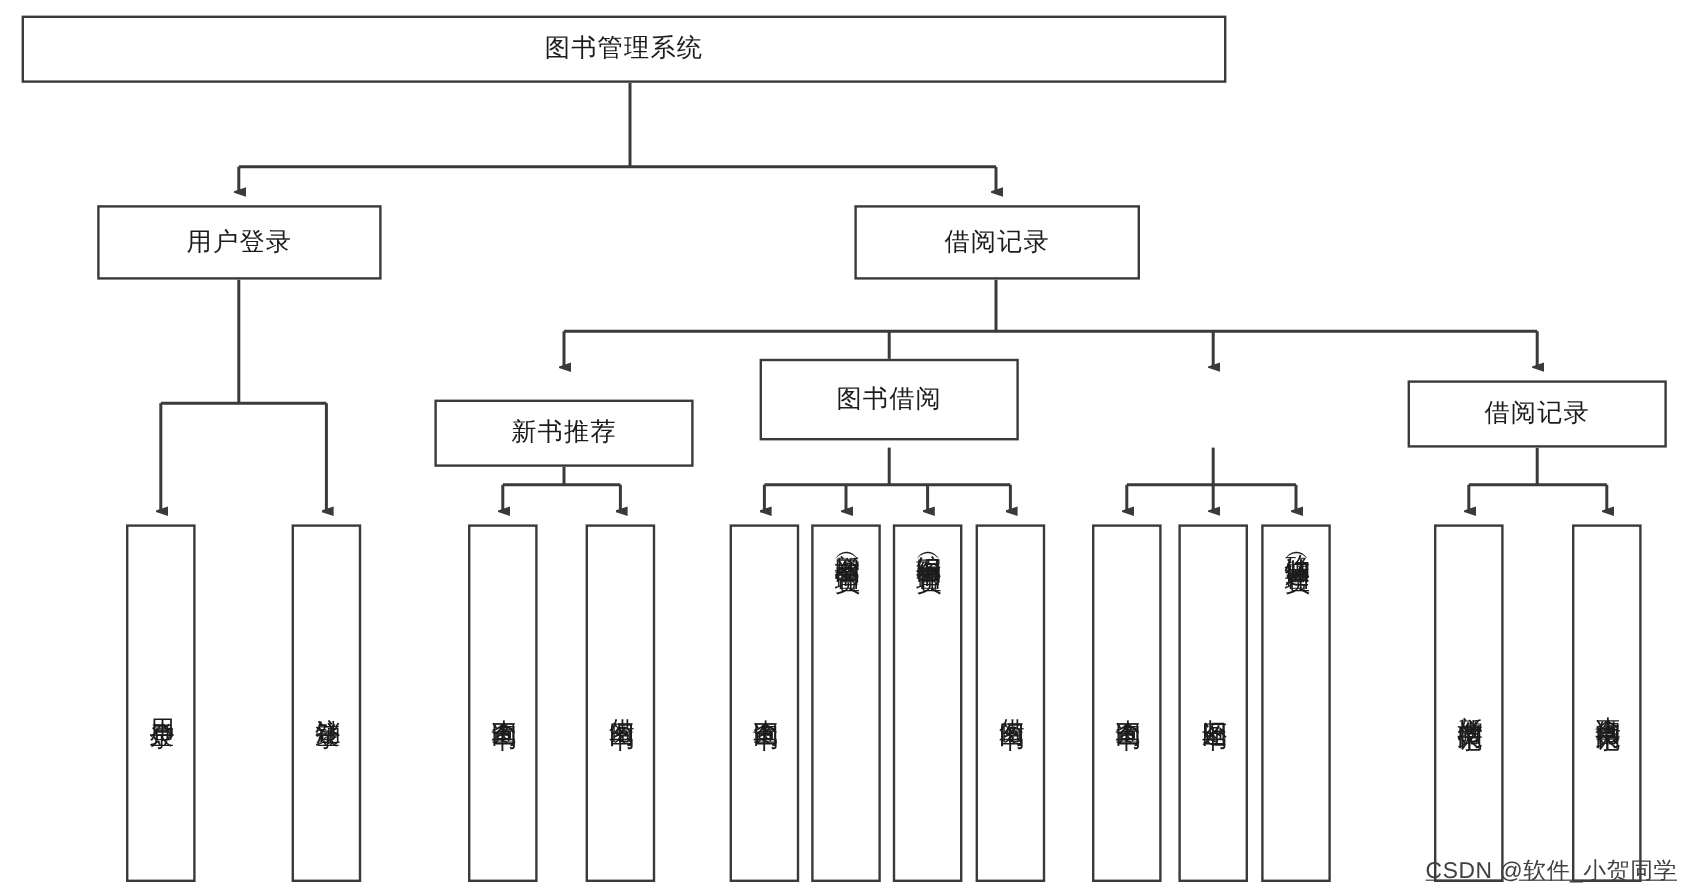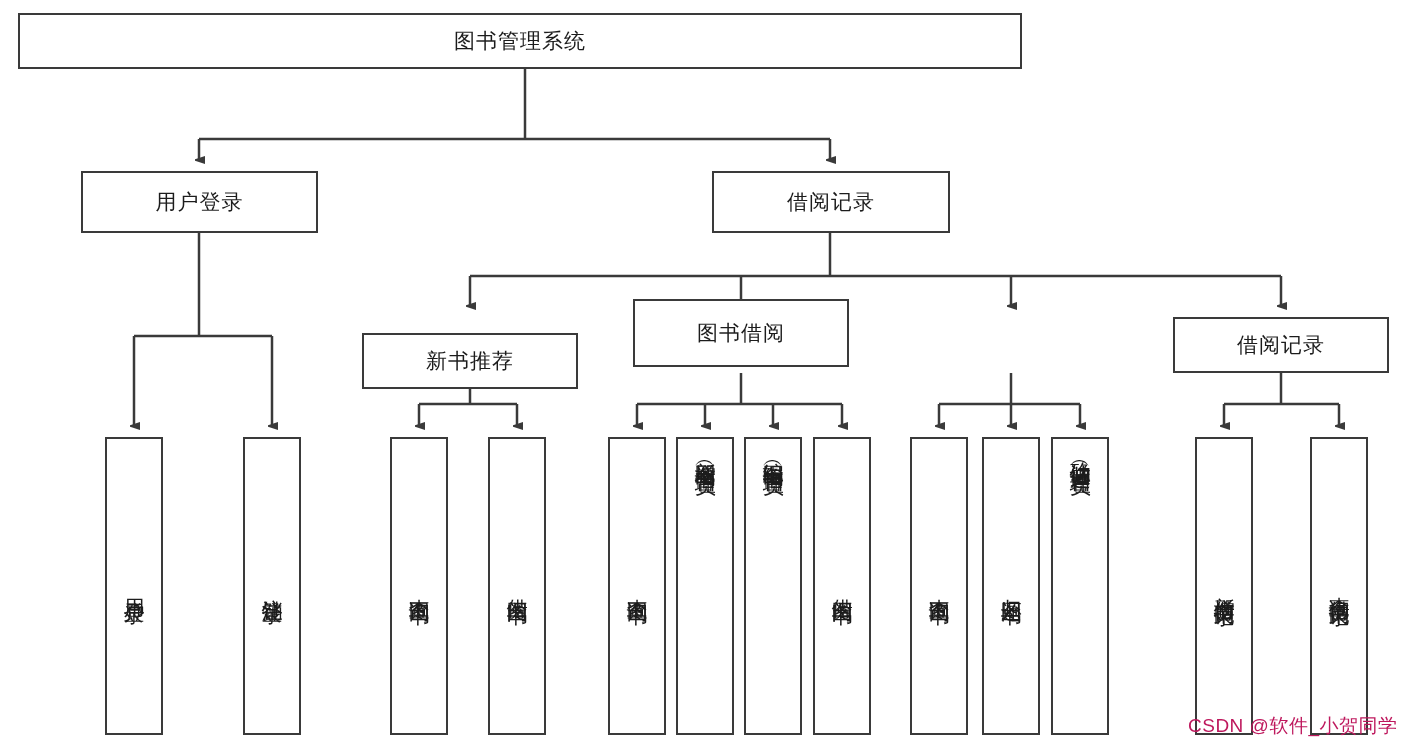--- a/index.html
+++ b/index.html
@@ -58,23 +58,24 @@
   }
   .v-node.centered {
     align-items: center;
     padding-top: 0;
   }
   .watermark {
     position: absolute;
     left: 1188px;
     top: 713px;
     font-size: 19px;
-    color: #be185d;
+    color: #404040;
     white-space: nowrap;
     letter-spacing: 0.5px;
+    text-decoration: underline;
   }
 </style>
 </head>
 <body>
 
 <div id="diagram-root">
 
   <svg class="edges" viewBox="0 0 1405 747">
     <defs>
       <marker id="arrowhead" markerWidth="10" markerHeight="10" refX="4" refY="6" orient="auto" markerUnits="userSpaceOnUse">

